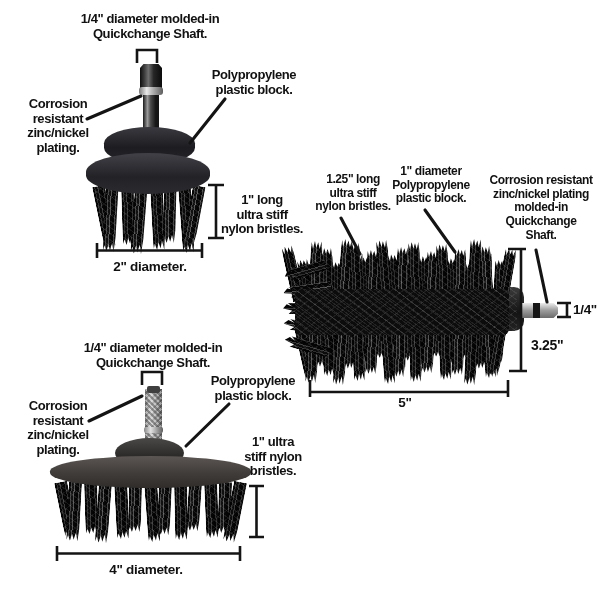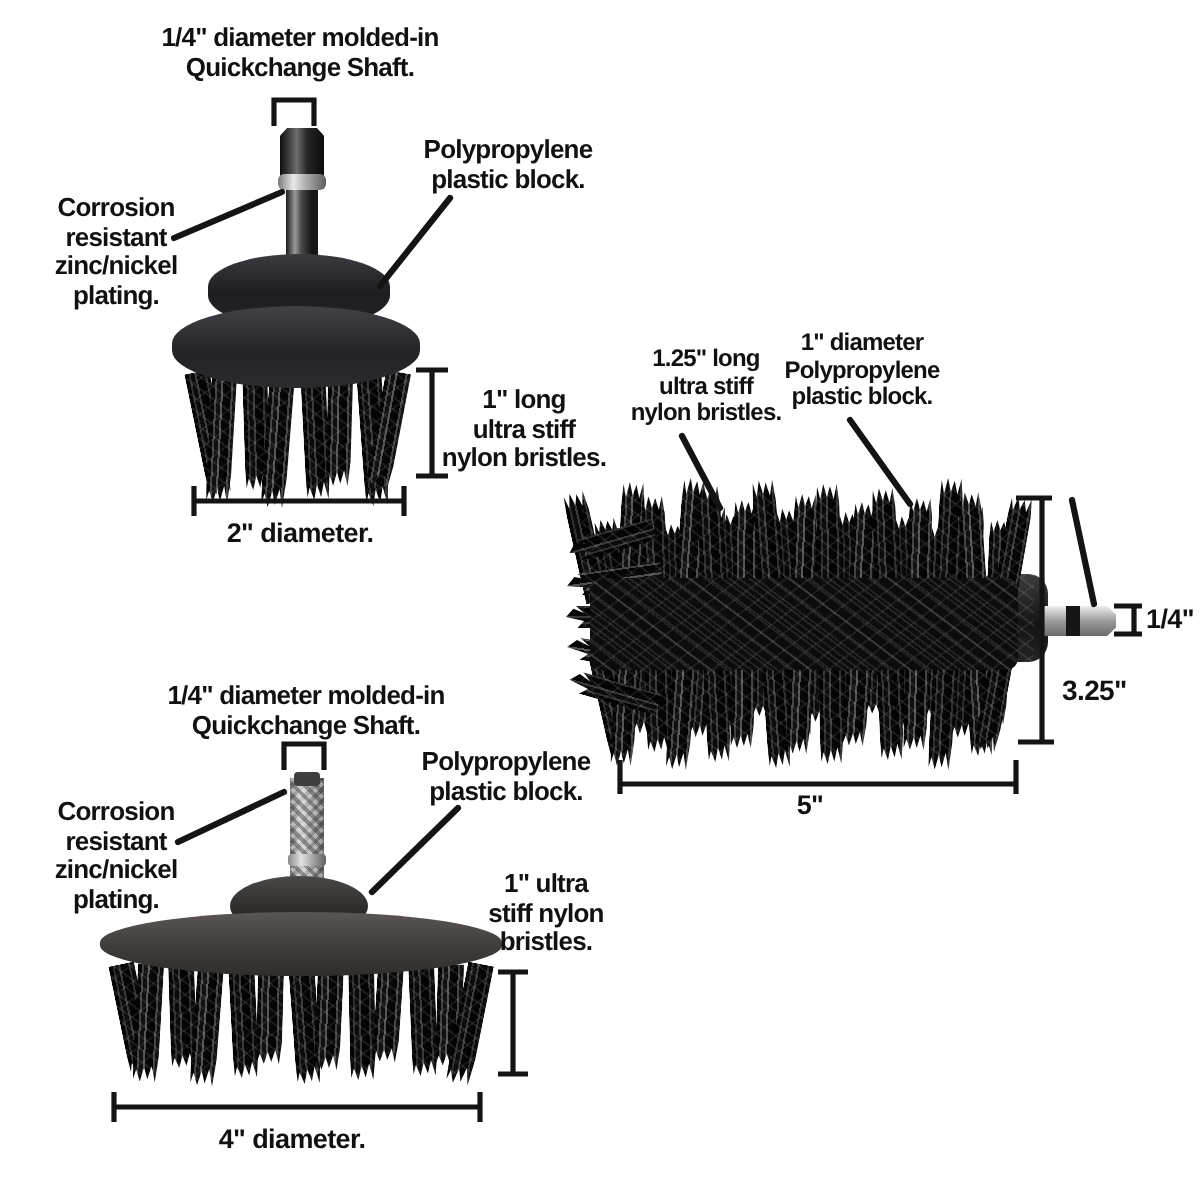--- a/index.html
+++ b/index.html
@@ -237,20 +237,25 @@
 ultra stiff
 nylon bristles.</div>
   <div class="lbl dim" style="left:100px;top:259px;width:100px;">2" diameter.</div>
 
   <div class="lbl sm" style="left:302px;top:173px;width:102px;">1.25" long
 ultra stiff
 nylon bristles.</div>
   <div class="lbl sm" style="left:382px;top:165px;width:98px;">1" diameter
 Polypropylene
 plastic block.</div>
+  <div class="lbl sm" style="left:484px;top:174px;width:114px;">Corrosion resistant
+zinc/nickel plating
+molded-in
+Quickchange
+Shaft.</div>
   <div class="lbl dim left" style="left:573px;top:302px;width:30px;">1/4"</div>
   <div class="lbl dim left" style="left:531px;top:338px;width:48px;font-size:14px;">3.25"</div>
   <div class="lbl dim" style="left:381px;top:395px;width:48px;">5"</div>
 
   <div class="lbl" style="left:73px;top:341px;width:160px;">1/4" diameter molded-in
 Quickchange Shaft.</div>
   <div class="lbl" style="left:201px;top:374px;width:104px;">Polypropylene
 plastic block.</div>
   <div class="lbl" style="left:10px;top:399px;width:96px;">Corrosion
 resistant

